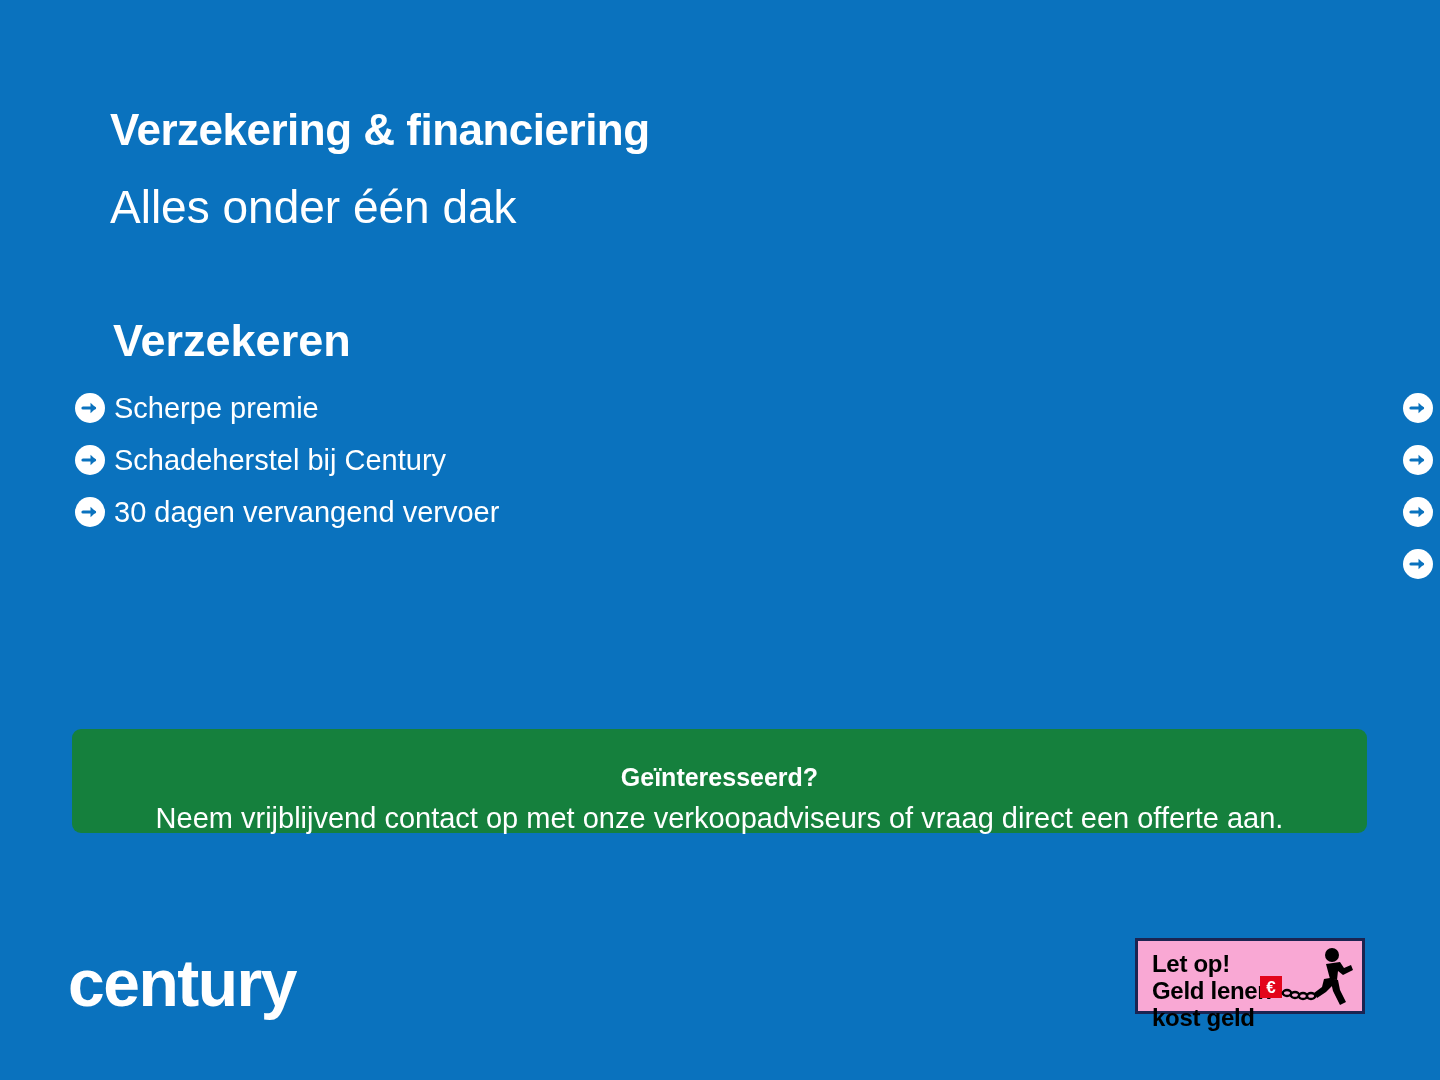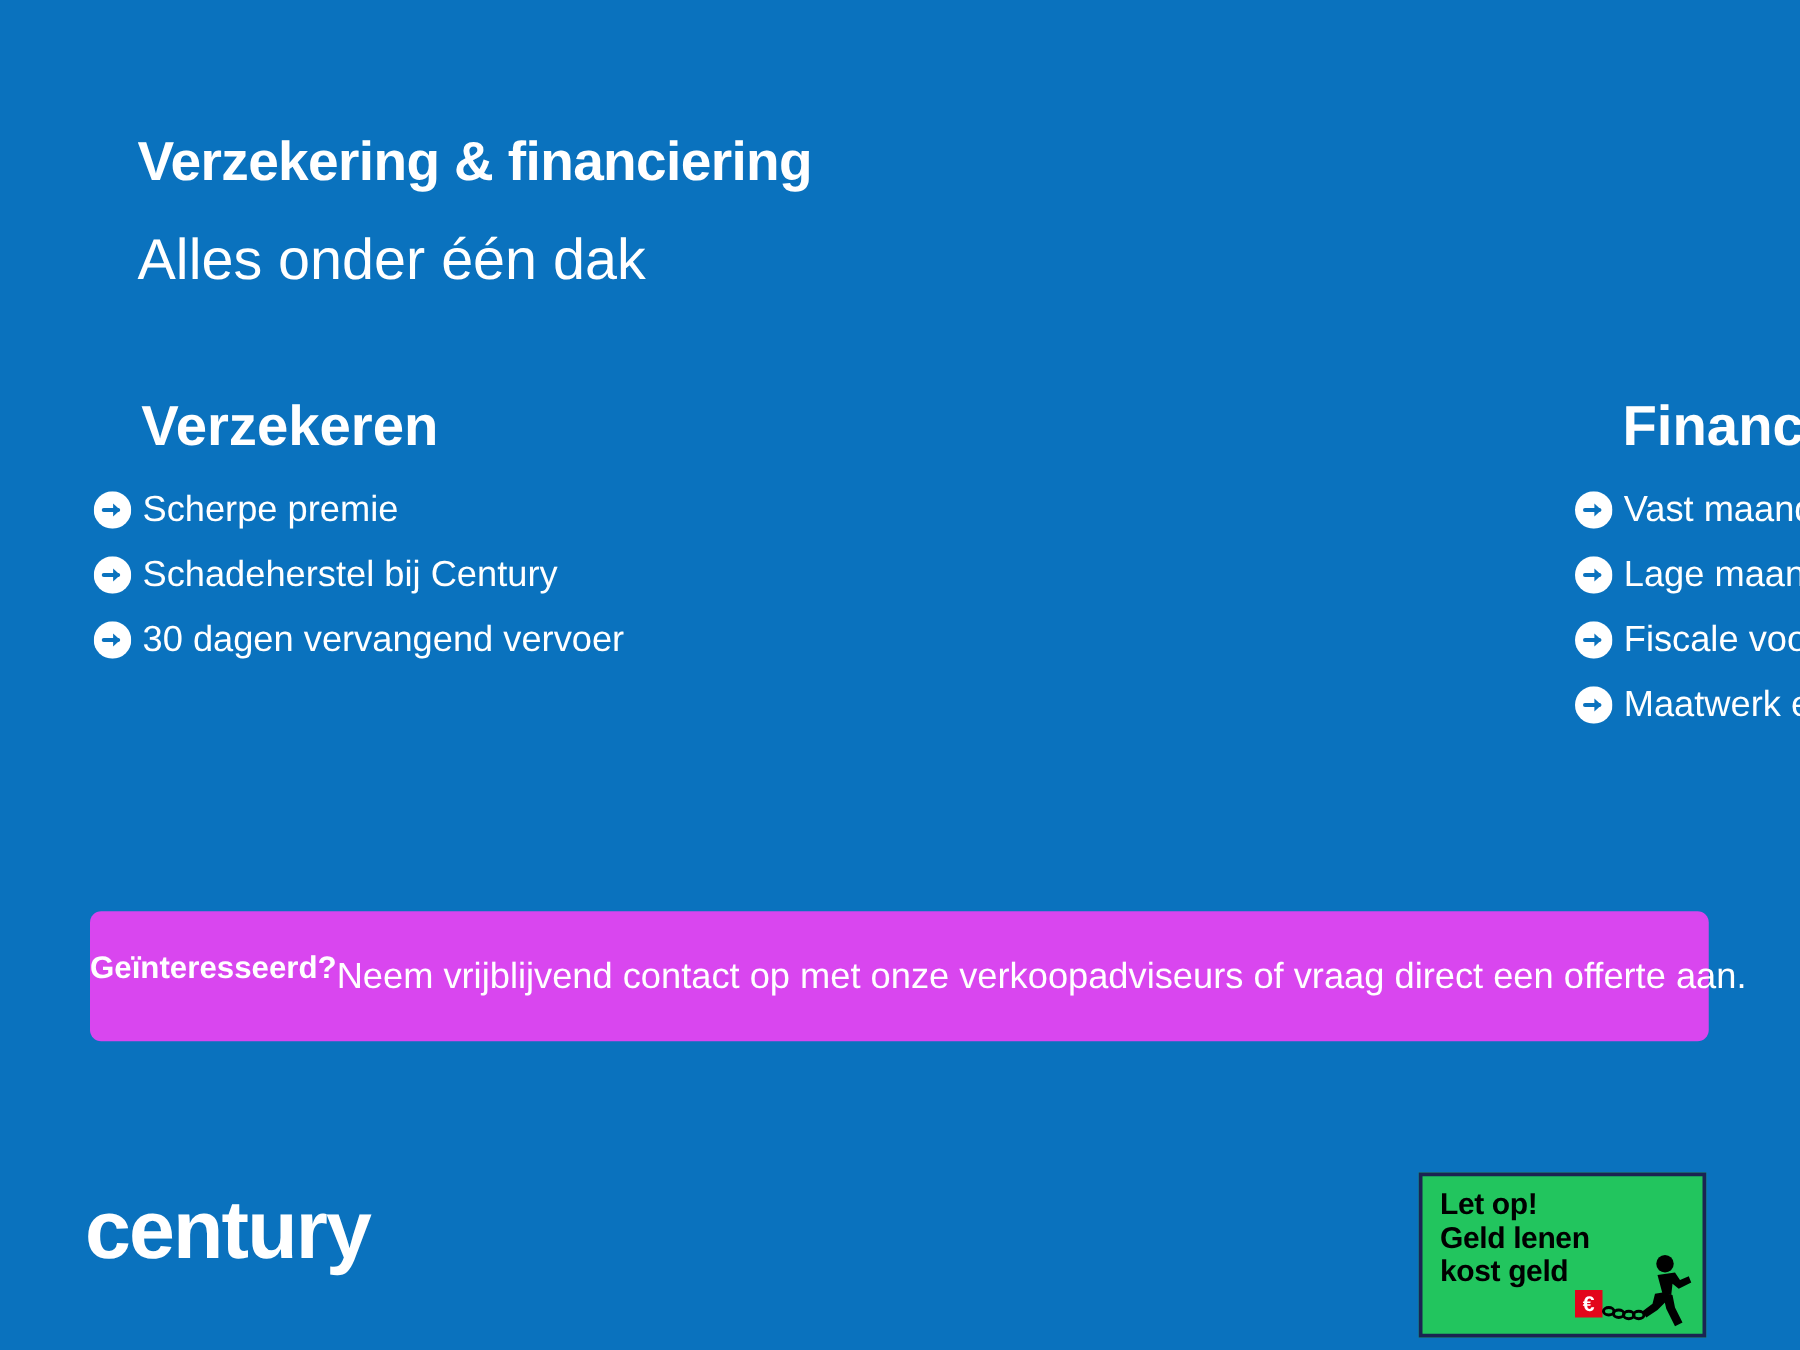--- a/index.html
+++ b/index.html
@@ -42,20 +42,21 @@
     white-space: nowrap;
   }
 
   
   .columns {
     position: absolute;
     left: 0;
     top: 318px;
     width: 1440px;
     display: flex;
+    justify-content: space-between;
   }
   .col-left  { width: 630px; padding-left: 75px; box-sizing: border-box; }
   .col-right { width: 740px; padding-left: 703px; box-sizing: border-box; margin-left: -73px; }
 
   .col-heading {
     font-size: 45px;
     font-weight: bold;
     color: #ffffff;
     line-height: 1.0;
     margin-left: 38px;
@@ -89,27 +90,27 @@
     white-space: nowrap;
   }
 
   
   .cta {
     position: absolute;
     left: 72px;
     top: 729px;
     width: 1295px;
     height: 104px;
-    background: #d946ef;
+    background: #15803d;
     border-radius: 9px;
     box-sizing: border-box;
     display: flex;
-    flex-direction: row;
+    flex-direction: column;
     align-items: center;
-    justify-content: flex-start;
+    justify-content: flex-end;
   }
   .cta-title {
     font-size: 25px;
     font-weight: bold;
     color: #ffffff;
     line-height: 1.0;
     margin-bottom: 14px;
   }
   .cta-body {
     font-size: 29px;
@@ -130,22 +131,22 @@
     letter-spacing: -1.5px;
     line-height: 1.0;
   }
 
   
   .afm-badge {
     position: absolute;
     left: 1135px;
     top: 938px;
     width: 230px;
-    height: 132px;
-    background: #22c55e;
+    height: 76px;
+    background: #f9a8d4;
     border: 3px solid #1B2452;
     box-sizing: border-box;
   }
   .afm-text {
     position: absolute;
     left: 14px;
     top: 9px;
     font-size: 24px;
     font-weight: bold;
     color: #000000;

